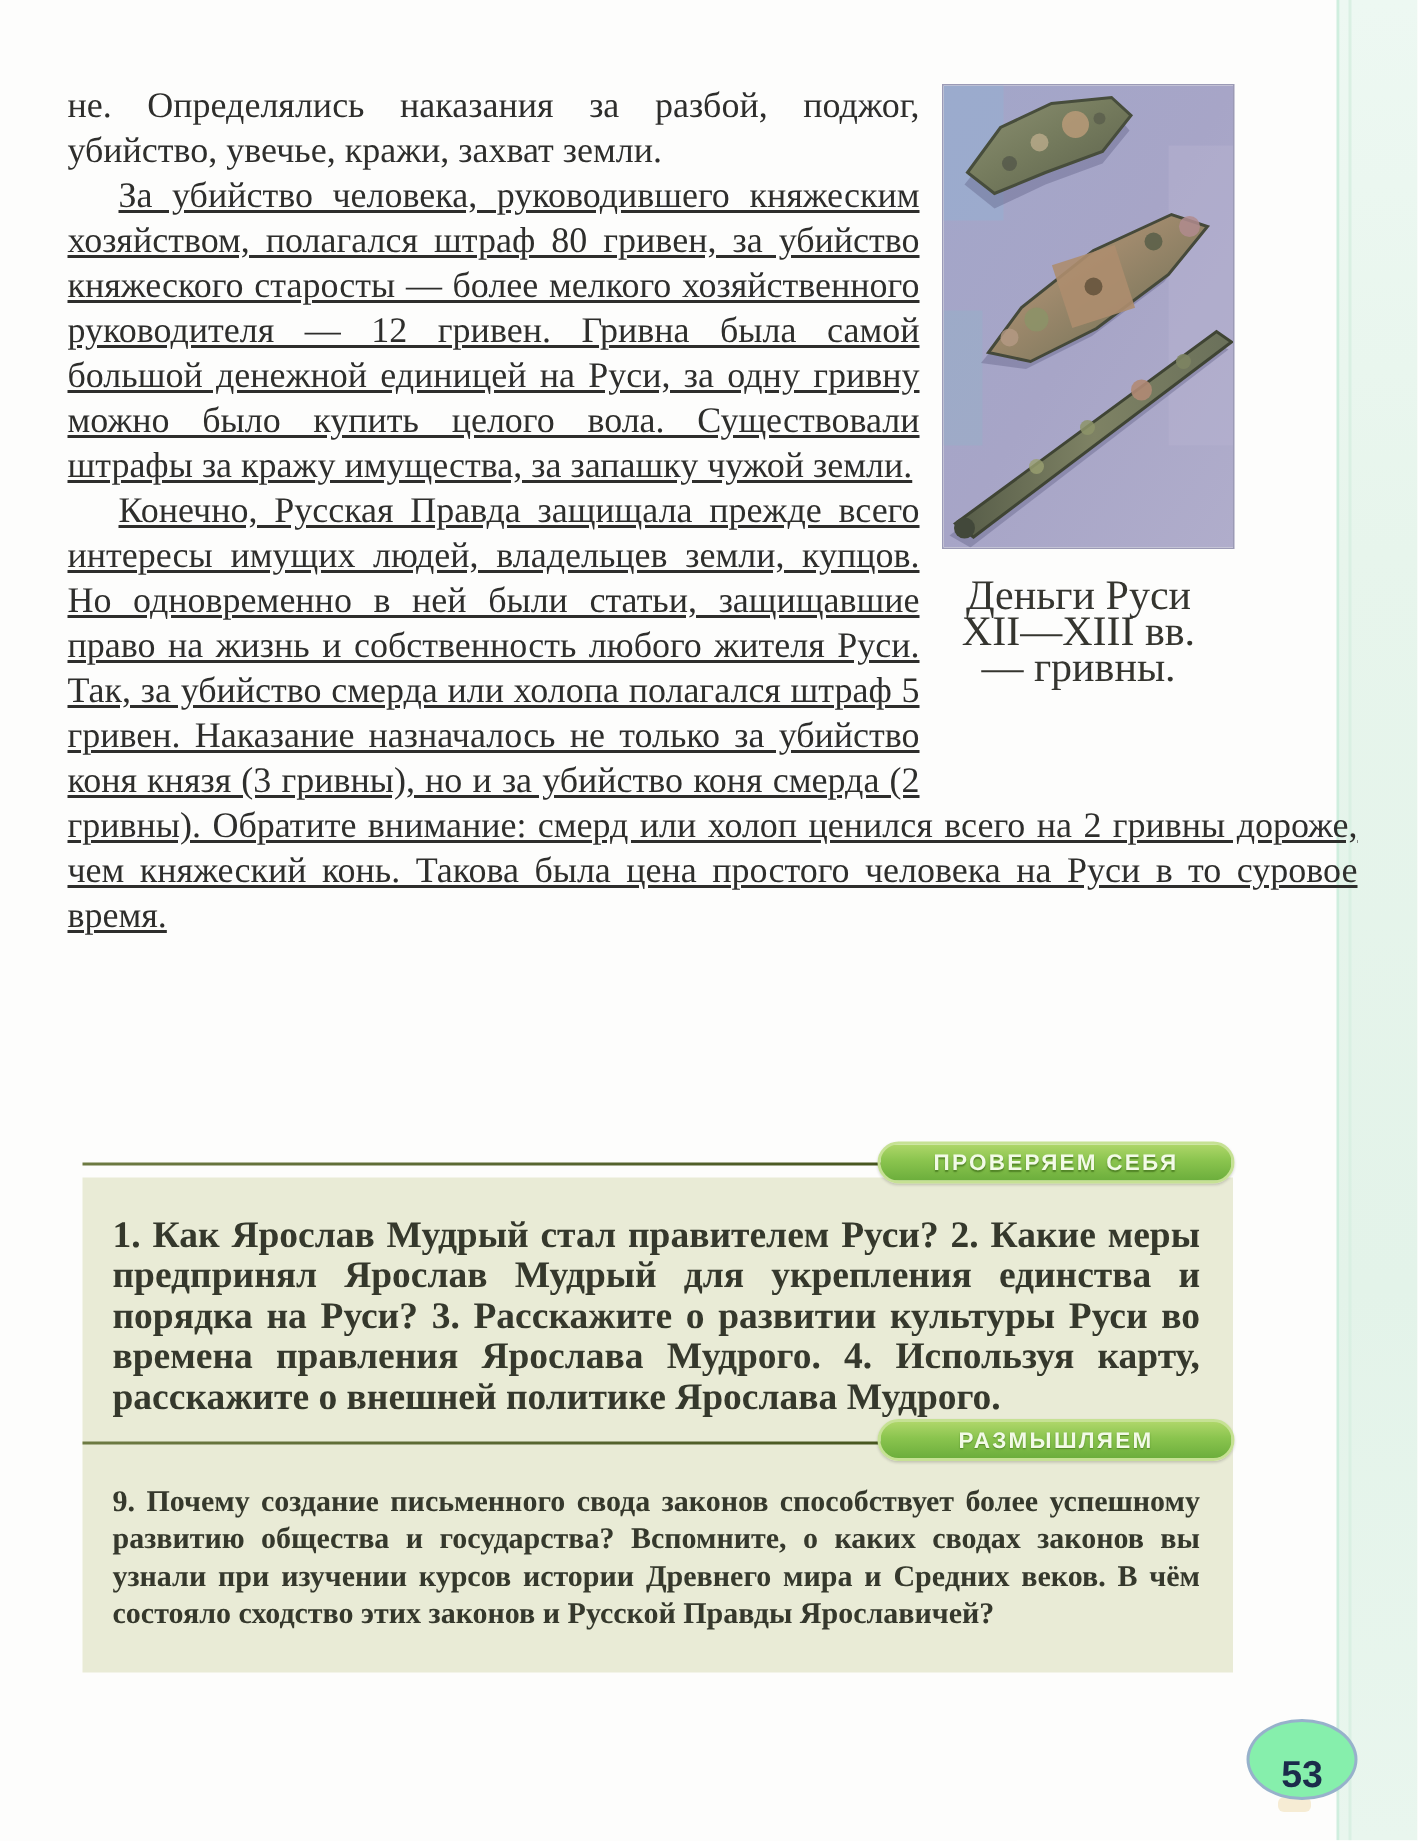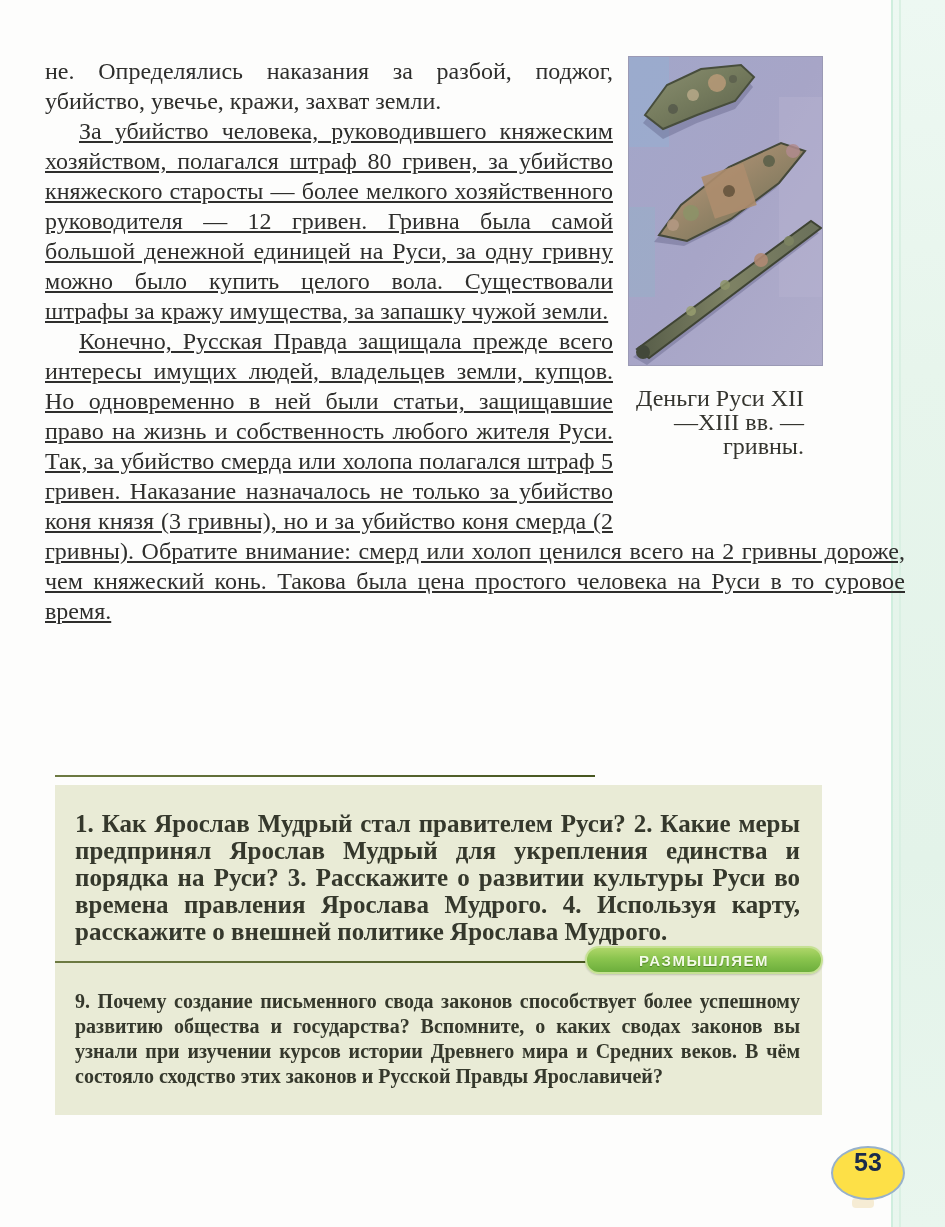--- a/index.html
+++ b/index.html
@@ -28,21 +28,21 @@
   figure.money-figure{
     float:right;width:292px;height:452px;margin:0 0 4px 0;
   }
   .photo-frame{
     margin-left:15px;width:193px;height:308px;
     border:1px solid #9b9ab5;box-sizing:content-box;
     display:block;
   }
   figcaption.photo-caption{
     margin:20px 0 0 21px;width:170px;
-    font-size:24px;line-height:24px;text-align:right;color:#35352f;
+    font-size:28px;line-height:24px;text-align:center;color:#35352f;
   }
   
   .beige-box{
     position:absolute;left:55px;width:767px;background:#e9ebd6;
     box-sizing:border-box;
   }
   .box-questions{top:785px;height:177px;padding:25px 22px 0 20px;}
   .box-reflect{top:962px;height:153px;padding:27px 22px 0 20px;}
   .q-text{
     font-size:25px;line-height:27px;font-weight:bold;color:#35382c;
@@ -63,22 +63,22 @@
     font-family:"Liberation Sans","DejaVu Sans",sans-serif;
     font-weight:bold;font-size:15px;letter-spacing:1.5px;
     color:#f2fae6;text-shadow:0 1px 1px rgba(70,120,30,.85);
     box-shadow:0 1px 2px rgba(0,0,0,.18);
   }
   .pill-1{left:585px;top:761px;}
   .pill-2{left:585px;top:946px;}
   
   .page-number{
     position:absolute;left:831px;top:1146px;width:74px;height:54px;
-    background:#fde047;border:2px solid #97b1cb;border-radius:50%;
-    box-sizing:border-box;display:flex;align-items:flex-start;justify-content:center;
+    background:#86efac;border:2px solid #97b1cb;border-radius:50%;
+    box-sizing:border-box;display:flex;align-items:flex-end;justify-content:center;
     font-family:"Liberation Sans","DejaVu Sans",sans-serif;
     font-weight:bold;font-size:25px;color:#1b2b4b;
   }
   .smudge{position:absolute;left:852px;top:1198px;width:22px;height:10px;background:#f6ecd4;border-radius:4px;}
 </style>
 </head>
 <body>
 
 <div class="page">
 
@@ -155,20 +155,21 @@
     <p class="q-text">1. Как Ярослав Мудрый стал правителем Руси? 2. Какие меры предпринял Ярослав Мудрый для укрепления единства и порядка на Руси? 3. Расскажите о развитии культуры Руси во времена правления Ярослава Мудрого. 4. Используя карту, расскажите о внешней политике Ярослава Мудрого.</p>
   </div>
 
   <div class="beige-box box-reflect">
     <p class="q-text">9. Почему создание письменного свода законов способствует более успешному развитию общества и государства? Вспомните, о каких сводах законов вы узнали при изучении курсов истории Древнего мира и Средних веков. В чём состояло сходство этих законов и Русской Правды Ярославичей?</p>
   </div>
 
   <div class="rule rule-1"></div>
   <div class="rule rule-2"></div>
 
+  <div class="pill pill-1">ПРОВЕРЯЕМ СЕБЯ</div>
   <div class="pill pill-2">РАЗМЫШЛЯЕМ</div>
 
   <div class="smudge"></div>
 
   <div class="page-number">
     <span>53</span>
   </div>
 
 </div>
 

